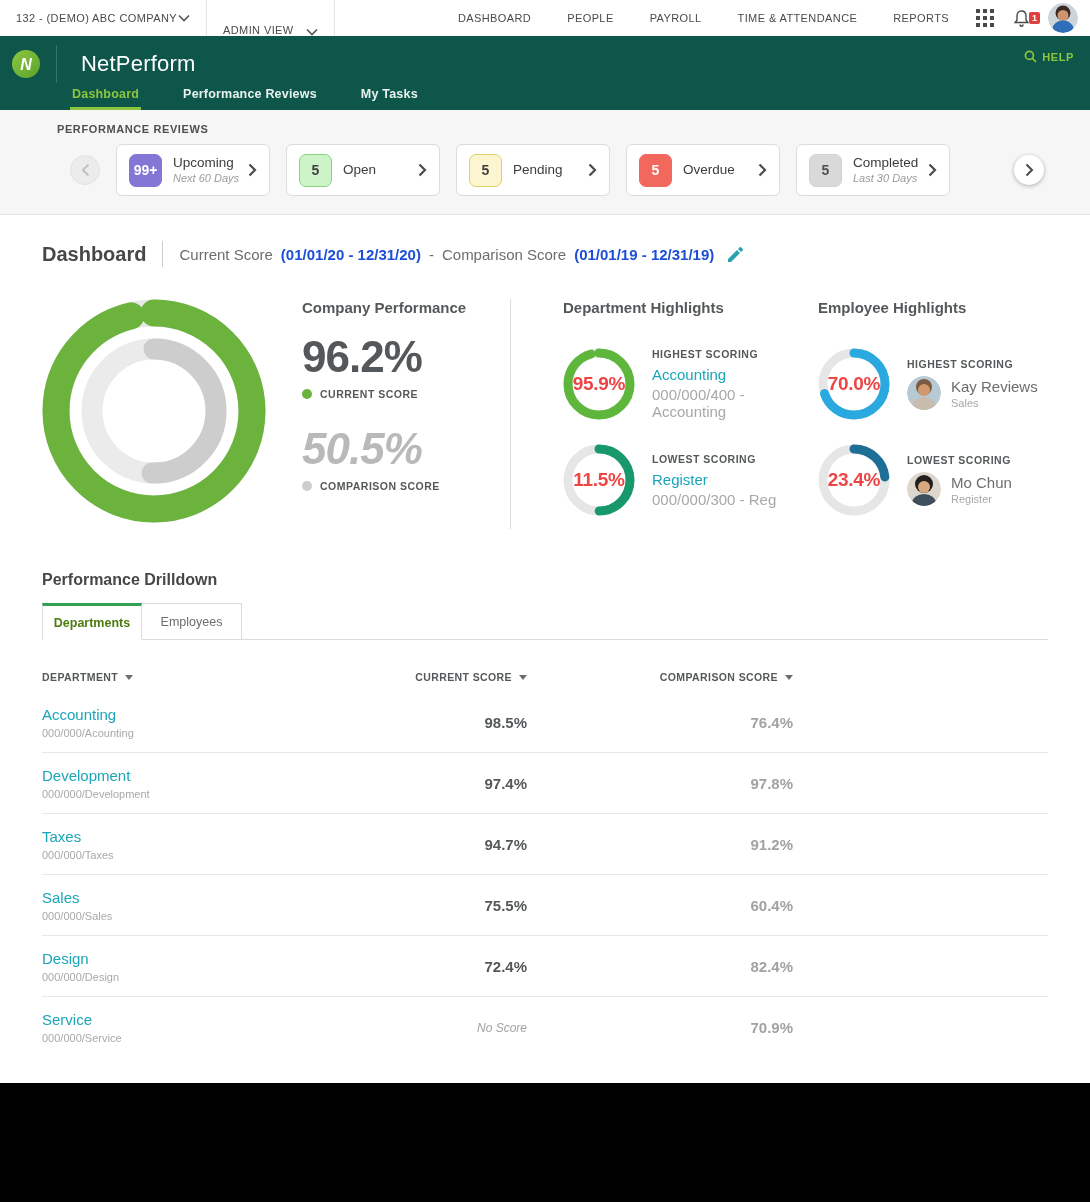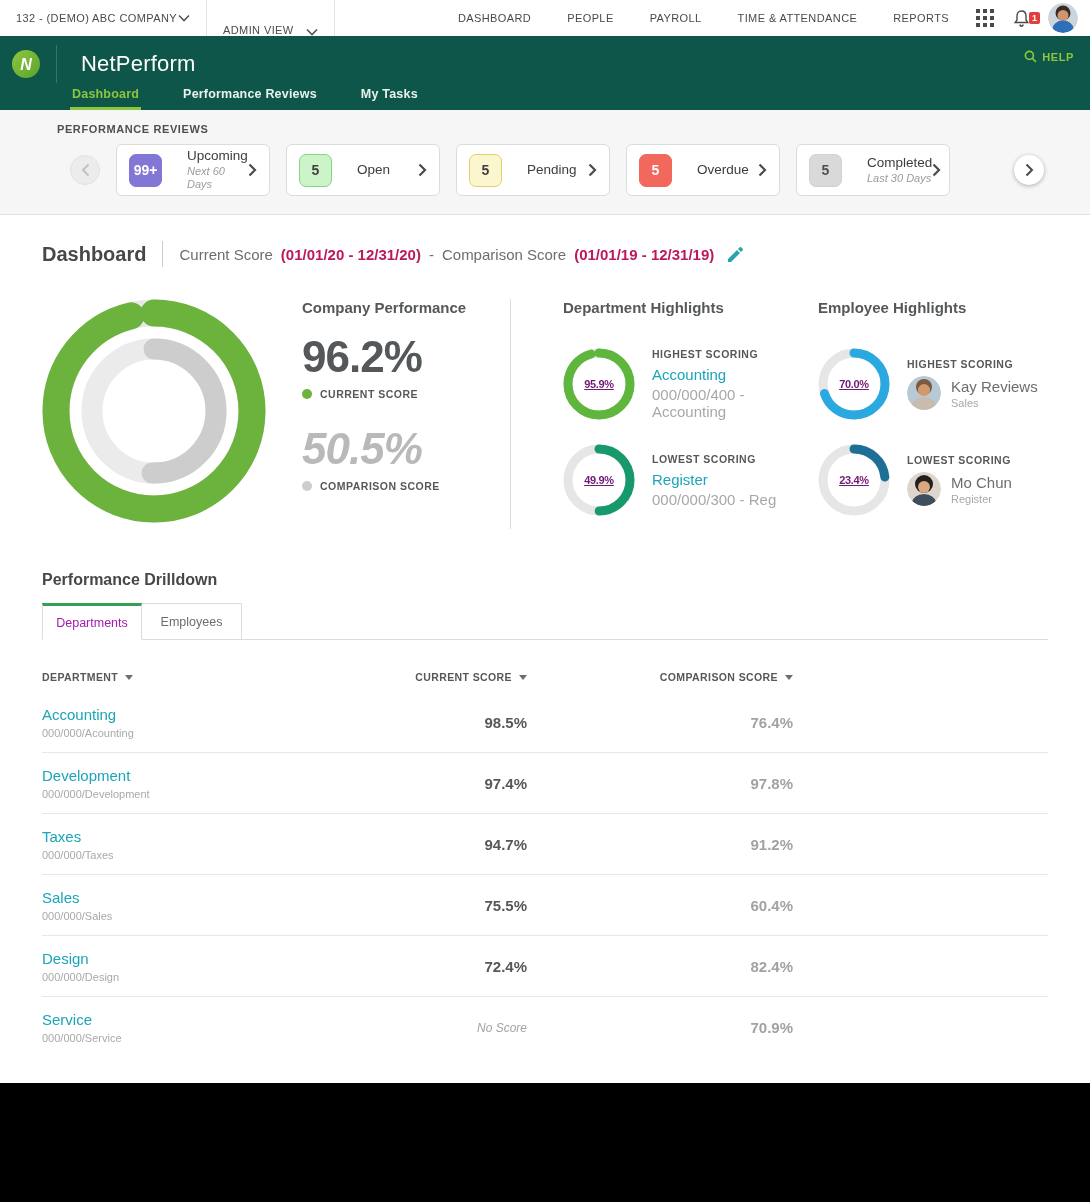--- a/index.html
+++ b/index.html
@@ -33,33 +33,33 @@
   
   .reviews-strip { background:#f6f6f6; border-bottom:1px solid #e2e2e2; padding:13px 0 18px 0; }
   .strip-heading { font-size:11px; font-weight:bold; color:#4f4f4f; letter-spacing:.6px; padding-left:57px; }
   .cards-row { display:flex; align-items:center; margin-top:9px; padding:0 46px 0 70px; }
   .carousel-btn { width:30px; height:30px; border-radius:50%; display:flex; align-items:center; justify-content:center; flex:none; cursor:pointer; }
   .carousel-btn.prev { background:#ececec; border:1px solid #e2e2e2; }
   .carousel-btn.next { background:#fff; box-shadow:0 1px 4px rgba(0,0,0,.3); margin-left:auto; }
   .review-card { width:154px; height:52px; background:#fff; border:1px solid #dcdcdc; border-radius:6px; display:flex; align-items:center; padding:0 12px; margin-left:16px; cursor:pointer; }
   .review-card:first-of-type { margin-left:38px; }
   .rc-badge { min-width:33px; height:33px; border-radius:7px; border:1px solid transparent; display:flex; align-items:center; justify-content:center; font-size:14px; font-weight:bold; flex:none; padding:0 3px; }
-  .rc-text { margin-left:25px; line-height:1.25; }
+  .rc-text { margin-left:11px; line-height:1.25; }
   .rc-label { font-size:13.5px; color:#3c3c3c; }
   .rc-sub { font-size:11px; font-style:italic; color:#9b9b9b; }
   .rc-sub:empty { display:none; }
   .rc-chev { margin-left:auto; display:flex; }
 
   
   .main { background:#fff; padding:26px 42px 25px 42px; flex:1; }
   .dash-header { display:flex; align-items:center; }
   .dash-title { font-size:20px; font-weight:bold; color:#474747; }
   .dash-vr { width:1px; height:26px; background:#ccc; margin:0 16px; }
   .score-label { font-size:15px; color:#6d6d6d; margin-right:8px; }
-  .score-range { font-size:15px; font-weight:bold; color:#be185d; margin-right:8px; }
+  .score-range { font-size:15px; font-weight:bold; color:#1d4ed8; margin-right:8px; }
   .score-sep { font-size:15px; color:#6d6d6d; margin-right:8px; }
   .edit-btn { margin-left:6px; display:flex; cursor:pointer; }
 
   .highlights { display:flex; margin-top:32px; }
   .big-donut-wrap { width:224px; height:224px; flex:none; position:relative; }
   .company-block { margin-left:36px; width:196px; flex:none; }
   .section-title { font-size:15px; font-weight:bold; color:#55585a; }
   .big-score { font-size:44px; font-weight:bold; letter-spacing:-1px; }
   .big-score.current { color:#55585a; margin-top:16px; }
   .big-score.comparison { color:#b9b9b9; margin-top:24px;font-style:italic; }
@@ -68,36 +68,36 @@
   .legend-dot.green { background:#6cb33e; }
   .legend-dot.gray { background:#cdcdcd; }
   .legend-label { font-size:10.5px; font-weight:bold; color:#55585a; letter-spacing:.5px; }
   .hl-vr { width:1px; background:#ddd; margin-left:12px; height:230px; flex:none; }
   .hl-col { flex:none; }
   .hl-col.dept { margin-left:52px; width:255px; }
   .hl-col.emp { width:280px; }
   .hl-item { display:flex; align-items:center; margin-top:32px; }
   .hl-item + .hl-item { margin-top:24px; }
   .mini-donut { width:72px; height:72px; position:relative; flex:none; }
-  .mini-score { position:absolute; inset:0; display:flex; align-items:center; justify-content:center; font-size:11px; font-weight:bold; color:#701a75; letter-spacing:-.3px;text-decoration:underline; }
+  .mini-score { position:absolute; inset:0; display:flex; align-items:center; justify-content:center; font-size:19px; font-weight:bold; color:#ef4444; letter-spacing:-.3px; }
   .hl-text { margin-left:17px; }
   .hl-tag { font-size:10.5px; font-weight:bold; color:#55585a; letter-spacing:.5px; }
   .hl-name { font-size:15px; color:#1aa5b8; margin-top:6px; cursor:pointer; }
   .hl-detail { font-size:15px; color:#a8a8a8; margin-top:3px; }
   .emp-row { display:flex; align-items:center; gap:10px; margin-top:6px; }
   .emp-avatar { width:34px; height:34px; border-radius:50%; overflow:hidden; flex:none; }
   .emp-name { font-size:15px; color:#6d6d6d; }
   .emp-detail { font-size:11px; color:#a8a8a8; margin-top:2px; }
 
   
   .drilldown { margin-top:42px; }
   .dd-title { font-size:16px; font-weight:bold; color:#474747; }
   .dd-tabs { display:flex; border-bottom:1px solid #dcdcdc; margin-top:14px; }
   .dd-tab { width:100px; height:37px; display:flex; align-items:center; justify-content:center; font-size:12.5px; color:#6d6d6d; border:1px solid #dcdcdc; background:#fff; cursor:pointer; margin-bottom:-1px; }
-  .dd-tab.active { border-top:3px solid #33a055; border-bottom:1px solid #fff; font-weight:normal; color:#a21caf; }
+  .dd-tab.active { border-top:3px solid #33a055; border-bottom:1px solid #fff; font-weight:bold; color:#4d7c0f; }
   .dd-tab:not(.active) { border-left:none; }
   .search-row { display:flex; align-items:center; margin-top:17px; }
   .search-input { width:265px; height:26px; border:1px solid #8f8f8f; border-radius:2px; font-size:13px; padding:0 9px; color:#444; font-family:"Liberation Sans", sans-serif; }
   .search-input::placeholder { color:#a5a5a5; }
   .search-btn { width:28px; height:27px; margin-left:9px; border:1px solid #29a3ad; border-radius:3px; background:#fff; display:flex; align-items:center; justify-content:center; cursor:pointer; }
 
   .table { margin-top:22px; }
   .thead, .trow { display:grid; grid-template-columns:220px 265px 266px 1fr; align-items:center; }
   .th { font-size:10.5px; font-weight:bold; color:#55585a; letter-spacing:.4px; display:flex; align-items:center; }
   .th.right, .cell.right { justify-content:flex-end; text-align:right; }
@@ -357,21 +357,21 @@
             <div class="hl-detail">000/000/400 - Accounting</div>
           </div>
         </div>
 
         <div class="hl-item">
           <div class="mini-donut">
             <svg width="72" height="72" viewBox="0 0 72 72">
               <circle cx="36" cy="36" r="31" fill="none" stroke="#e6e6e6" stroke-width="9"></circle>
               <circle cx="36" cy="36" r="31" fill="none" stroke-width="9" stroke-linecap="round" pathLength="100" transform="rotate(-90 36 36)" stroke-dasharray="49.9 100" style="stroke: rgb(24, 153, 107);"></circle>
             </svg>
-            <span class="mini-score">49.9%</span>
+            <span class="mini-score">11.5%</span>
           </div>
           <div class="hl-text">
             <div class="hl-tag">LOWEST SCORING</div>
             <div class="hl-name">Register</div>
             <div class="hl-detail">000/000/300 - Reg</div>
           </div>
         </div>
       </div>
 
       <div class="hl-col emp">

